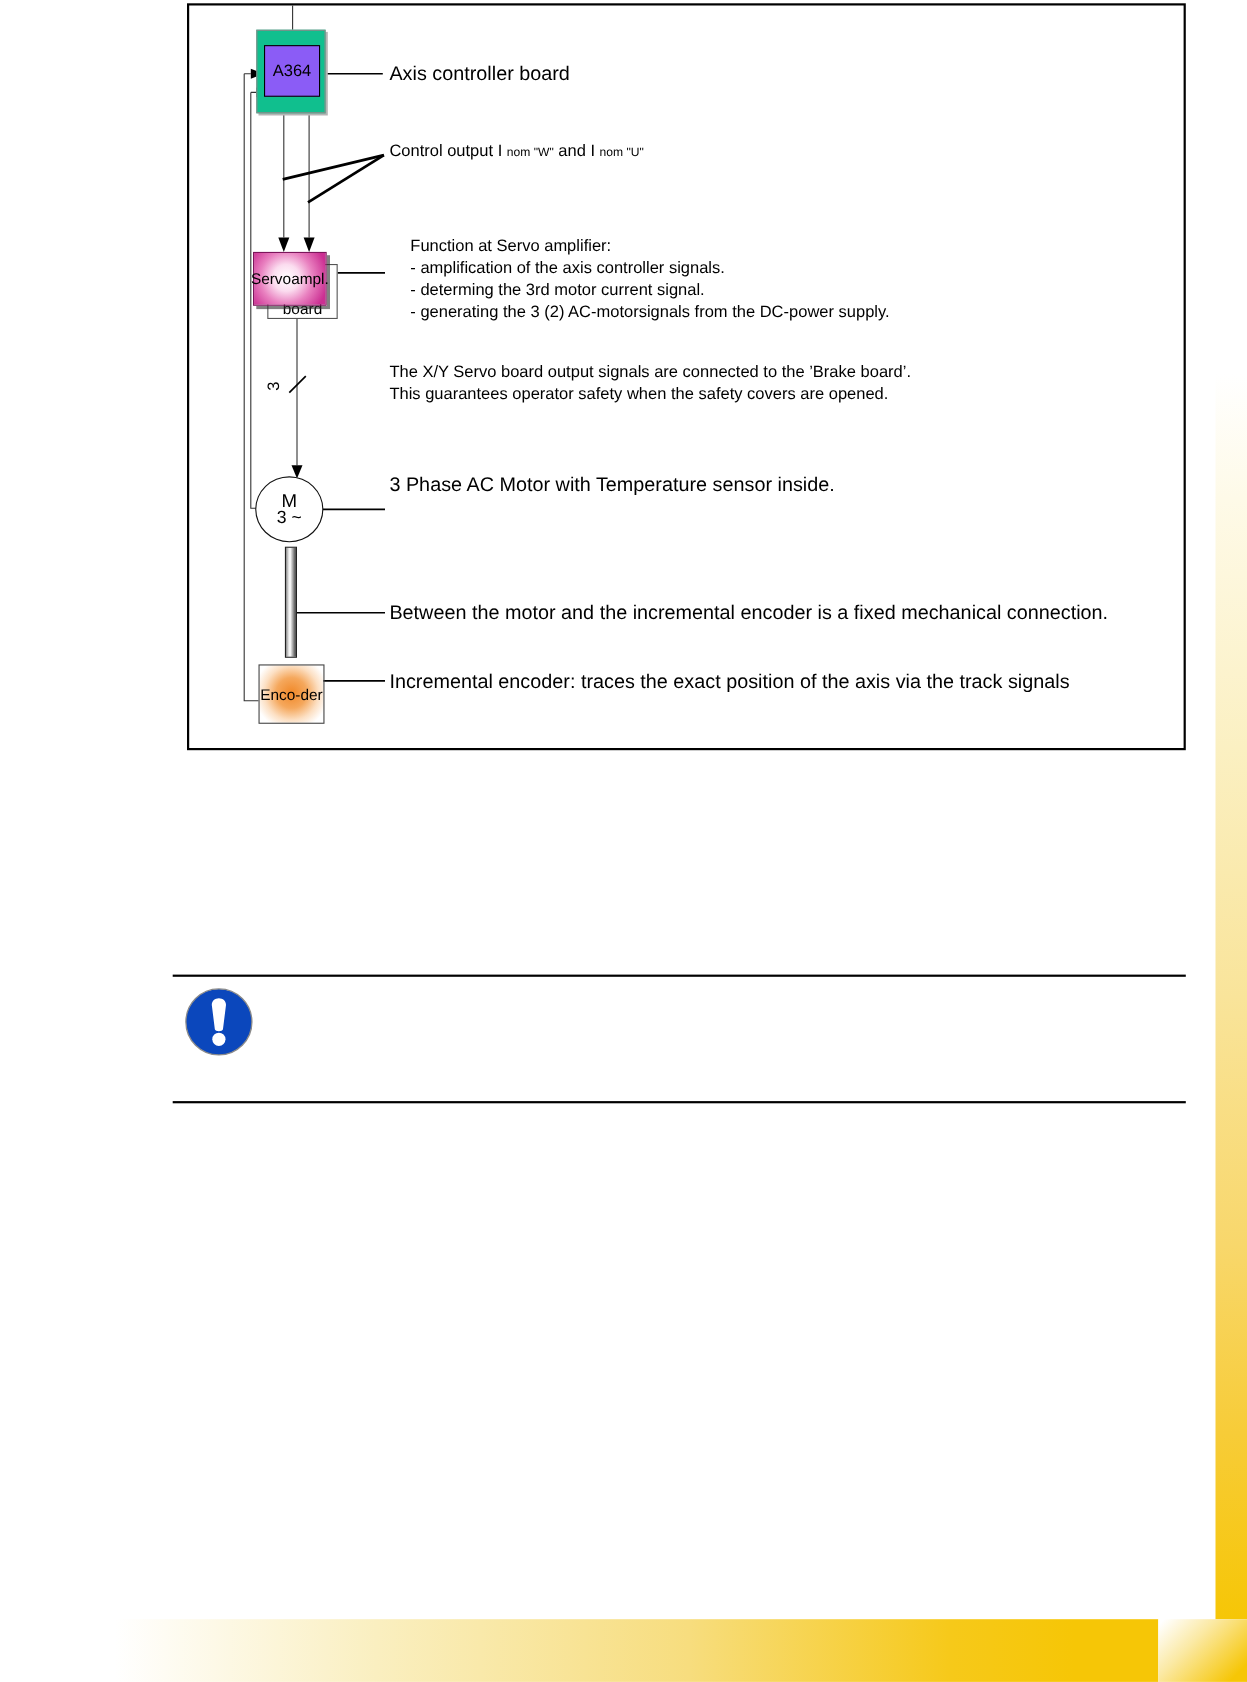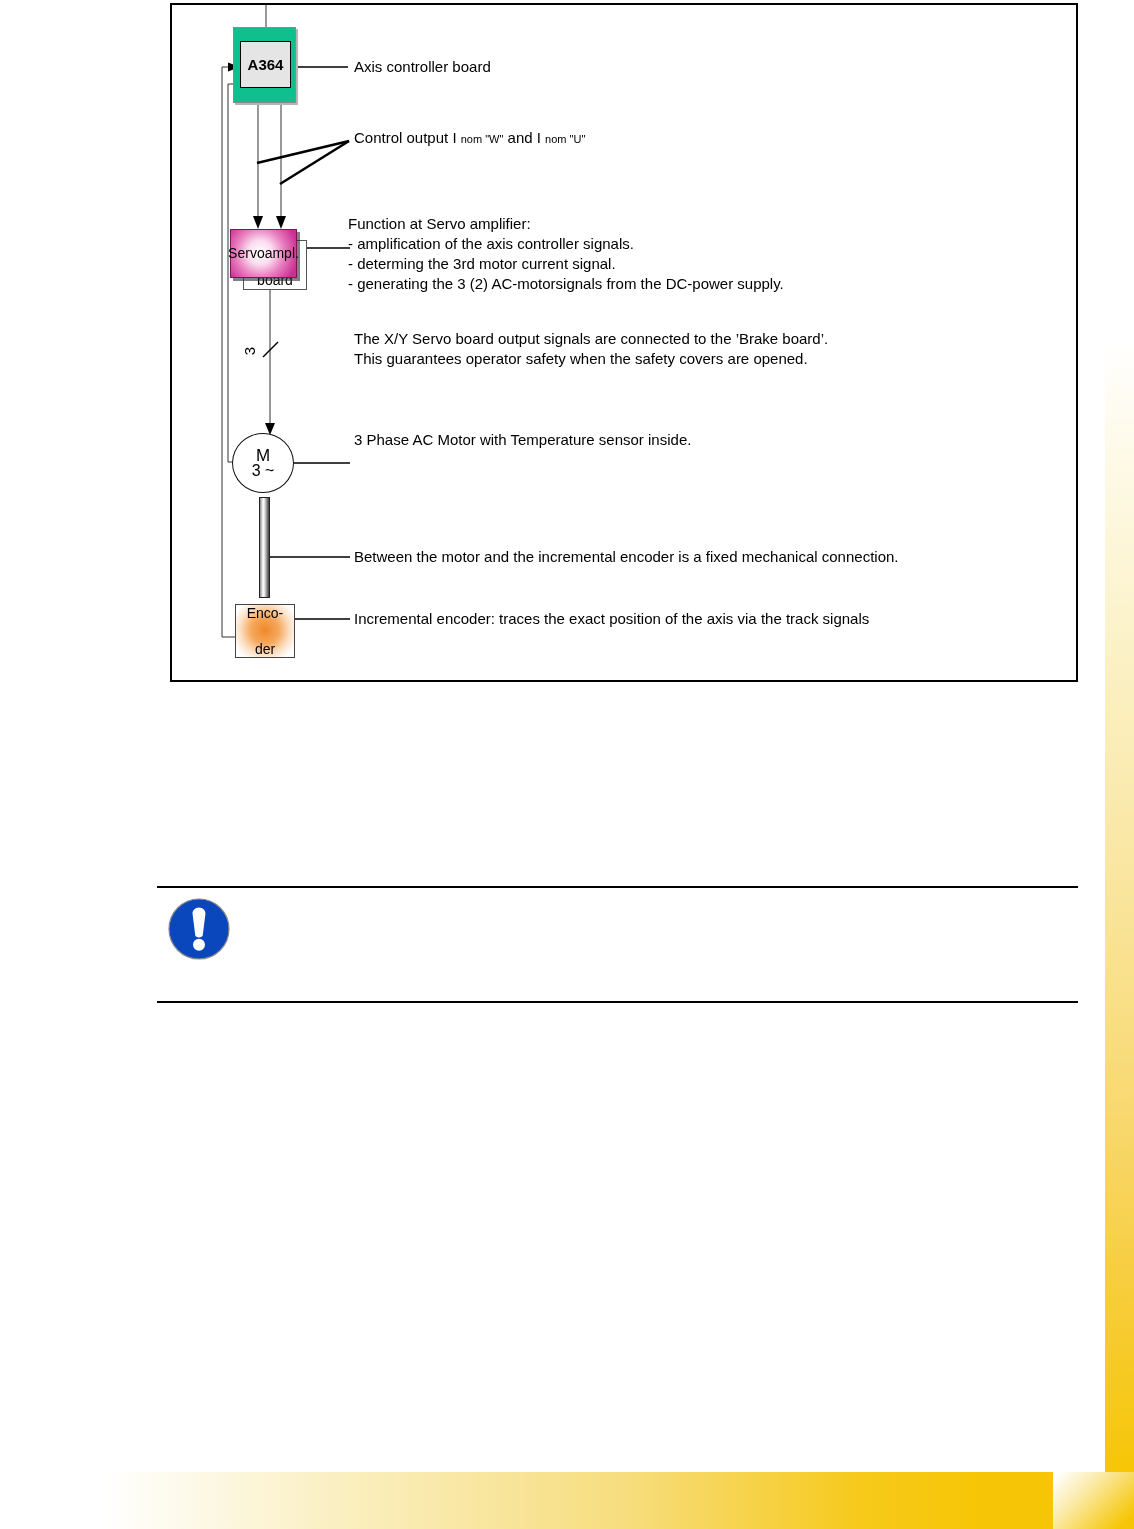--- a/index.html
+++ b/index.html
@@ -5,45 +5,45 @@
   html,body{margin:0;padding:0;background:#fff;}
   .page{position:relative;width:1134px;height:1529px;background:#ffffff;overflow:hidden;
         font-family:"Liberation Sans","DejaVu Sans",sans-serif;color:#000;}
   .abs{position:absolute;}
   
   .frame{left:170px;top:3px;width:908px;height:679px;border:2px solid #000;box-sizing:border-box;background:#fff;}
   svg.wiring{left:170px;top:3px;width:908px;height:679px;}
   
   .green-board{left:233px;top:27px;width:63px;height:76px;background:var(--board-green);
                border:1px solid #8a8a8a;box-shadow:2px 2px 0 #b5b5b5;box-sizing:border-box;}
-  .a364-box{left:240px;top:41px;width:51px;height:47px;background:#e5e5e5;border:1px solid #000;
-            box-sizing:border-box;display:flex;align-items:center;justify-content:center;font-size:15px;font-weight:bold;}
+  .a364-box{left:240px;top:41px;width:51px;height:47px;background:#8b5cf6;border:1px solid #000;
+            box-sizing:border-box;display:flex;align-items:center;justify-content:center;font-size:15px;}
   .servo-behind{left:243px;top:240px;width:64px;height:50px;background:#fff;border:1px solid #555;
                 box-sizing:border-box;display:flex;align-items:flex-end;justify-content:center;
                 font-size:14px;padding-bottom:1px;}
   .servo-front{left:230px;top:229px;width:67px;height:49px;box-sizing:border-box;
                border:1px solid #7c155b;box-shadow:3px 3px 0 rgba(45,45,45,.6);
                background:radial-gradient(circle at 45% 48%, #ffffff 0%, #fbdcef 28%, #e981c0 55%, var(--servo-magenta) 88%);
                display:flex;flex-direction:row;align-items:center;justify-content:center;
                font-size:14px;line-height:17px;}
   .wire-marker{left:240px;top:342px;width:18px;height:18px;font-size:15px;
                transform:rotate(-90deg);display:flex;align-items:center;justify-content:center;}
   .motor-circle{left:232px;top:433px;width:62px;height:60px;border:1.5px solid #111;border-radius:50%;
                 background:#fff;box-sizing:border-box;display:flex;flex-direction:column;
                 align-items:center;justify-content:center;line-height:15px;}
   .motor-m{font-size:17px;}
   .motor-3{font-size:16px;}
   .shaft{left:259px;top:497px;width:11px;height:101px;border:1px solid #222;box-sizing:border-box;
          background:linear-gradient(90deg,#8a8a8a 0%,#e8e8e8 28%,#ffffff 42%,#9a9a9a 72%,#3d3d3d 100%);}
   .encoder-box{left:235px;top:604px;width:60px;height:54px;border:1px solid #444;box-sizing:border-box;
                background:radial-gradient(circle at 50% 48%, var(--encoder-orange) 0%, #f5a85d 35%, #fcdfc2 62%, #ffffff 85%);
-               display:flex;flex-direction:column;align-items:center;justify-content:space-between;
+               display:flex;flex-direction:row;align-items:center;justify-content:center;
                font-size:14px;line-height:16px;}
   
-  .cap{left:354px;font-size:15px;white-space:nowrap;line-height:16px;}
+  .cap{left:354px;font-size:18px;white-space:nowrap;line-height:16px;}
   .blk div{font-size:15px;white-space:nowrap;line-height:20px;}
   .ctrl{left:354px;top:129px;font-size:15px;white-space:nowrap;line-height:18px;}
   .ctrl .sm{font-size:11px;}
   
   .hrule{background:#000;height:2px;}
   
   .stripe{left:1105px;top:340px;width:29px;height:1132px;
           background:linear-gradient(180deg,#ffffff 0%,#fefae8 10%,#fbf0c2 30%,#f9e49a 50%,#f8d76b 70%,#f7cc38 85%,var(--accent-gold) 100%);}
   .bar-main{left:105px;top:1472px;width:948px;height:57px;
             background:linear-gradient(90deg,#ffffff 0%,#faefc0 25%,#f7dd7e 55%,#f6c91a 80%,var(--accent-gold) 92%);}
@@ -117,21 +117,21 @@
     <span>Enco-</span>
     <span>der</span>
   </div>
 
   <div class="abs cap" style="top:59px;">Axis controller board</div>
 
   <div class="abs ctrl">
     <span>Control output I </span><span class="sm">nom "W"</span><span> and I </span><span class="sm">nom "U"</span>
   </div>
 
-  <div class="abs blk" style="left:348px;top:214px;">
+  <div class="abs blk" style="left:373px;top:214px;">
     <div>Function at Servo amplifier:</div>
     <div>- amplification of the axis controller signals.</div>
     <div>- determing the 3rd motor current signal.</div>
     <div>- generating the 3 (2) AC-motorsignals from the DC-power supply.</div>
   </div>
 
   <div class="abs blk" style="left:354px;top:329px;">
     <div>The X/Y Servo board output signals are connected to the ’Brake board’.</div>
     <div>This guarantees operator safety when the safety covers are opened.</div>
   </div>

